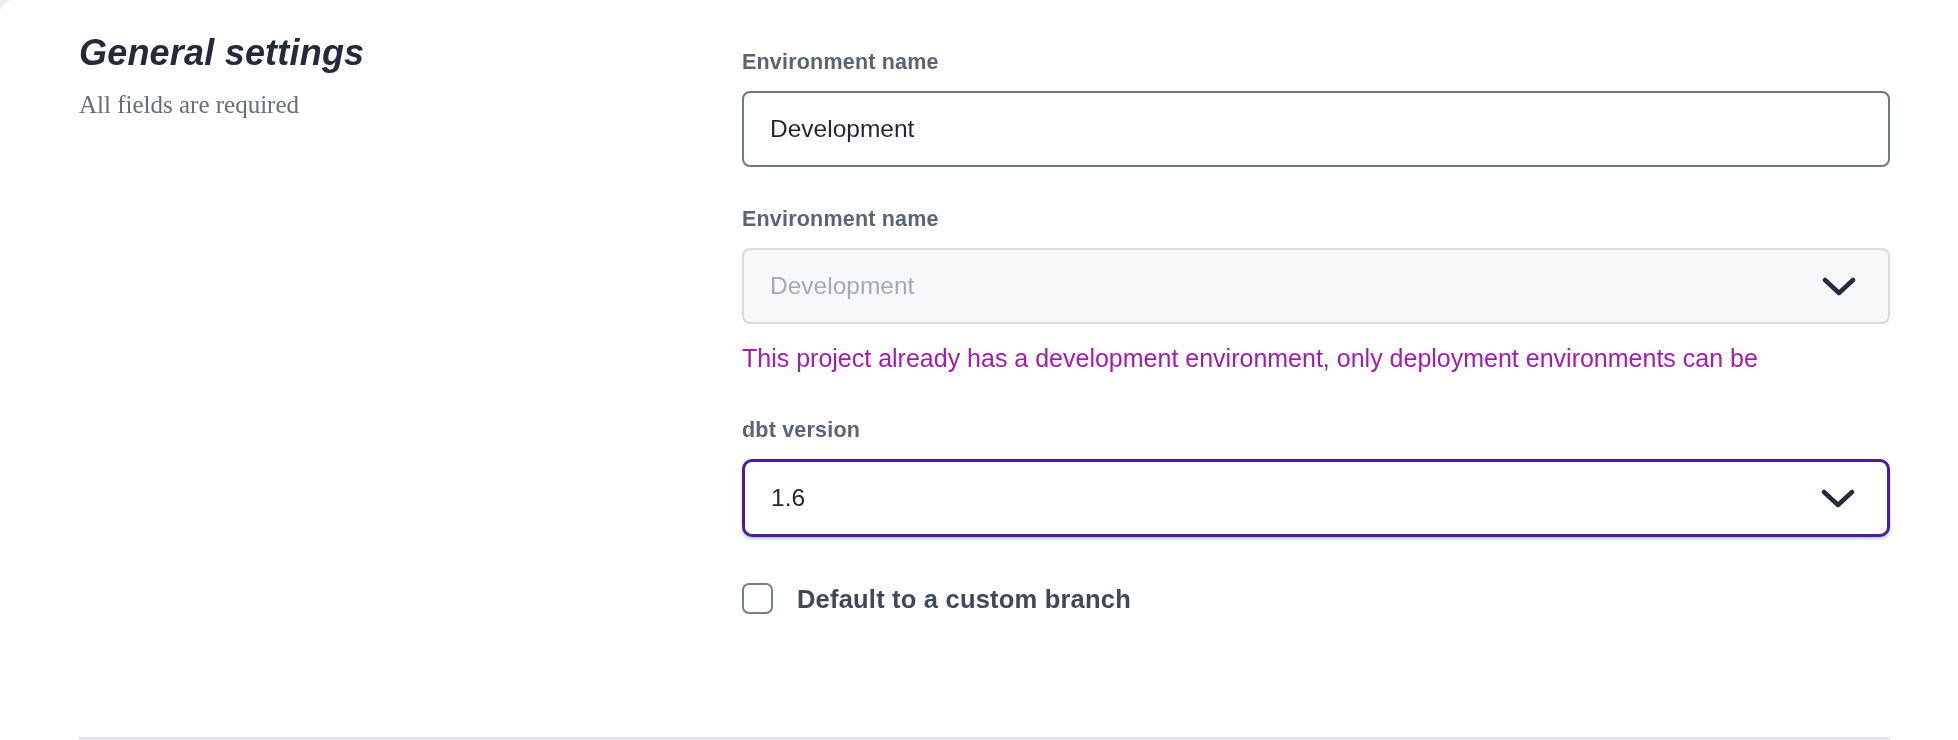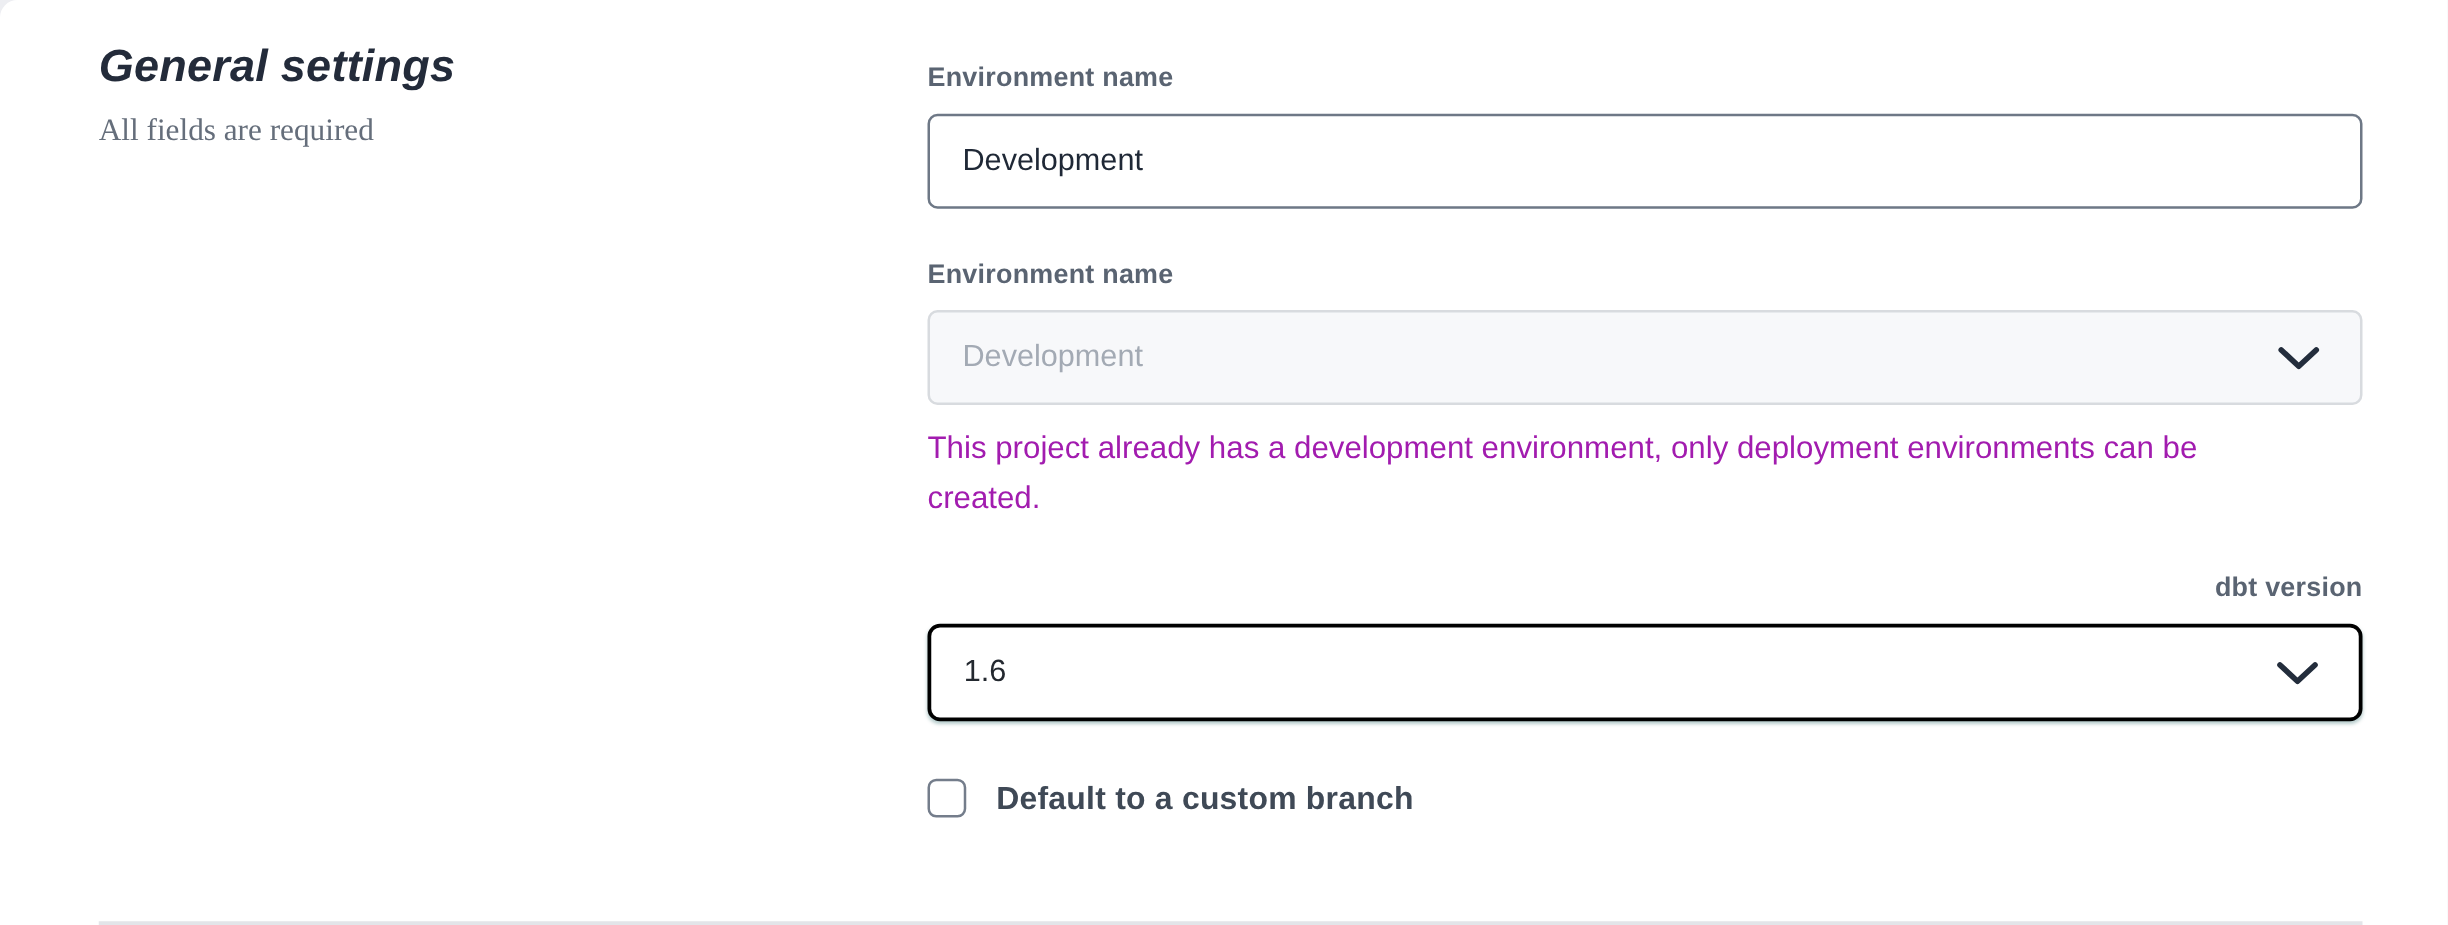--- a/index.html
+++ b/index.html
@@ -33,21 +33,21 @@
 
   .field { margin-bottom: 38px; }
   .field-label {
     display: block;
     font-size: 21.5px; font-weight: 700;
     color: #5a6472; line-height: 28px;
     margin-bottom: 15px;
     letter-spacing: 0.2px;
   }
   .field-env-name { margin-top: 20px; }
-  .field-dbt-version { margin-top: 24px; margin-bottom: 0; text-align: right; }
+  .field-dbt-version { margin-top: 24px; margin-bottom: 0; }
 
   .text-input {
     width: 100%; height: 76px;
     border: 2px solid #6e7886;
     border-radius: 8px;
     background: #ffffff;
     font-family: "Liberation Sans", "DejaVu Sans", sans-serif;
     font-size: 24.5px; color: #1f2836;
     padding: 0 26px;
     outline: none;
@@ -64,21 +64,21 @@
   }
   .select-disabled {
     background: #f7f8fa;
     border: 2px solid #d8dbdf;
     color: #a3aab4;
     cursor: default;
   }
   .select-focused {
     height: 78px;
     background: #ffffff;
-    border: 3px solid #000000;
+    border: 3px solid #4c1d95;
     border-radius: 10px;
     color: #23282f;
     box-shadow: 0 2px 3px rgba(45,110,108,0.35);
   }
   .chevron {
     position: absolute;
     right: 32px; top: 50%;
     margin-top: -9px;
     width: 34px; height: 20px;
   }
@@ -137,21 +137,20 @@
       <div class="field">
         <label class="field-label">Environment name</label>
         <div class="select-box select-disabled">
           <span>Development</span>
           <svg class="chevron" viewBox="0 0 34 20">
             <polyline points="3,3 17,16 31,3" fill="none" stroke="#232d3c" stroke-width="4.5" stroke-linecap="round" stroke-linejoin="round"></polyline>
           </svg>
         </div>
         <div class="helper-text">
           <span class="helper-line">This project already has a development environment, only deployment environments can be</span>
-          <span class="helper-line">created.</span>
         </div>
       </div>
 
       <div class="field field-dbt-version">
         <label class="field-label">dbt version</label>
         <div class="select-box select-focused">
           <span>1.6</span>
           <svg class="chevron" viewBox="0 0 34 20">
             <polyline points="3,3 17,16 31,3" fill="none" stroke="#232d3c" stroke-width="4.5" stroke-linecap="round" stroke-linejoin="round"></polyline>
           </svg>

